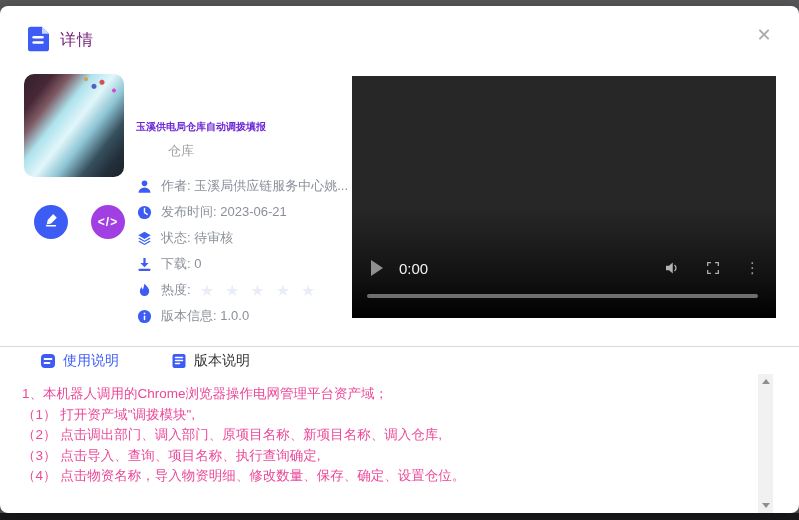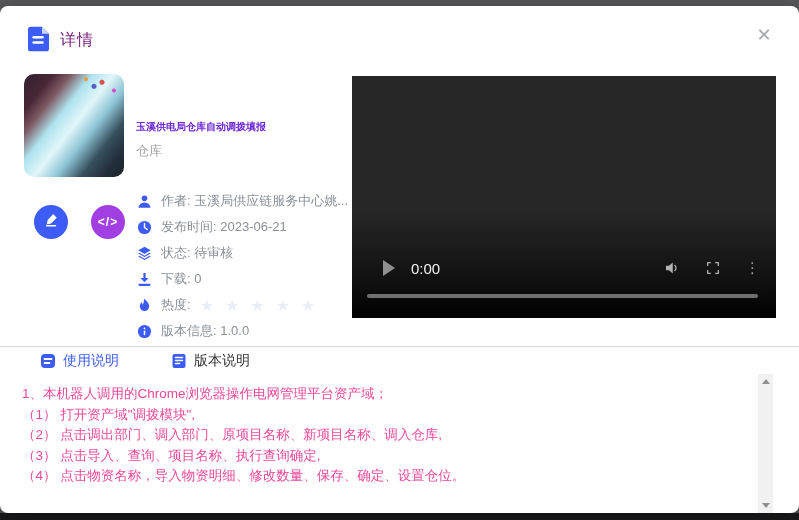--- a/index.html
+++ b/index.html
@@ -36,34 +36,34 @@
   }
 
   
   .circle-btn { position:absolute; width:34px; height:34px; border-radius:50%; display:flex; align-items:center; justify-content:center; cursor:pointer; }
   .btn-edit { left:34px; top:199px; background:#3d5cf5; }
   .btn-code { left:91px; top:199px; background:#a23fe3; color:#fff; font-size:12px; font-weight:700; letter-spacing:1px; }
 
   
   .info { position:absolute; left:136px; top:70px; width:216px; }
   .item-title { font-size:10px; font-weight:700; color:#6d28d9; white-space:nowrap; overflow:hidden;margin-top:44px; }
-  .item-category { margin-top:8px; font-size:13px; color:#a0a0a0; }
-  .meta-list { margin-top:28px; }
+  .item-category { margin-top:8px; font-size:13px; color:#a0a0a0;margin-left:32px; }
+  .meta-list { margin-top:13px; }
   .meta-row { display:flex; align-items:center; height:26px; }
   .mi { width:16px; height:16px; flex:0 0 16px; display:flex; align-items:center; justify-content:center; }
   .ml { margin-left:9px; font-size:13px; color:#8a8f99; white-space:nowrap; }
   .stars { margin-left:9px; font-size:16px; color:#e9edf6; letter-spacing:11px; white-space:nowrap; }
 
   
   .video {
     position:absolute; left:352px; top:70px; width:424px; height:242px;
     background:linear-gradient(180deg,#272727 0%,#272727 55%,#101010 85%,#000 100%);
     cursor:pointer;
   }
-  .v-controls { position:absolute; left:31px; right:16px; bottom:38px; height:24px; display:flex; align-items:center; }
+  .v-controls { position:absolute; left:19px; right:16px; bottom:38px; height:24px; display:flex; align-items:center; }
   .v-play { width:0; height:0; border-top:8px solid transparent; border-bottom:8px solid transparent; border-left:12px solid #8f8f8f; cursor:pointer; }
   .v-time { margin-left:16px; color:#f2f2f2; font-size:15px; }
   .v-spacer { flex:1; }
   .v-ic { margin-left:24px; cursor:pointer; display:flex; align-items:center; }
   .v-dots { color:#9a9a9a; font-size:15px; letter-spacing:0; line-height:10px; }
   .v-progress { position:absolute; left:15px; right:18px; bottom:20px; height:4px; background:#6f6f6f; border-radius:2px; cursor:pointer; }
 
   
   .divider { position:absolute; left:0; right:0; top:340px; height:1px; background:#dadada; }
   .tabs { position:absolute; left:40px; top:346px; display:flex; gap:52px; }

